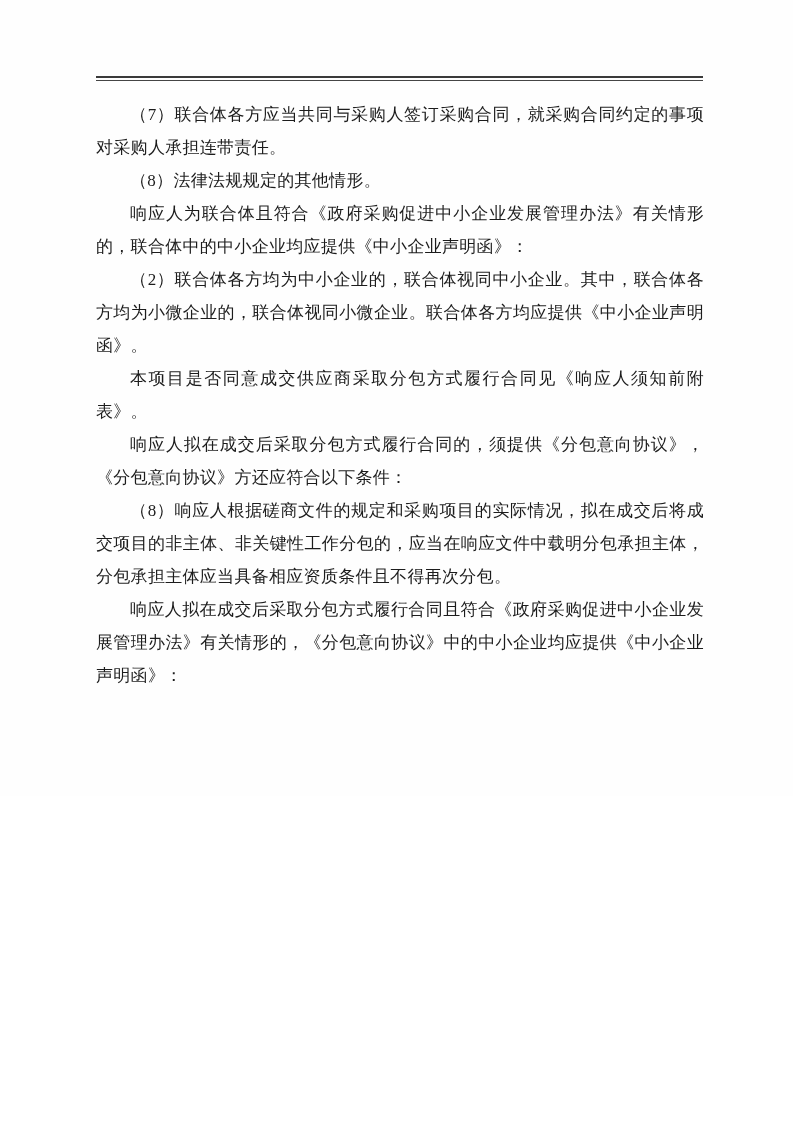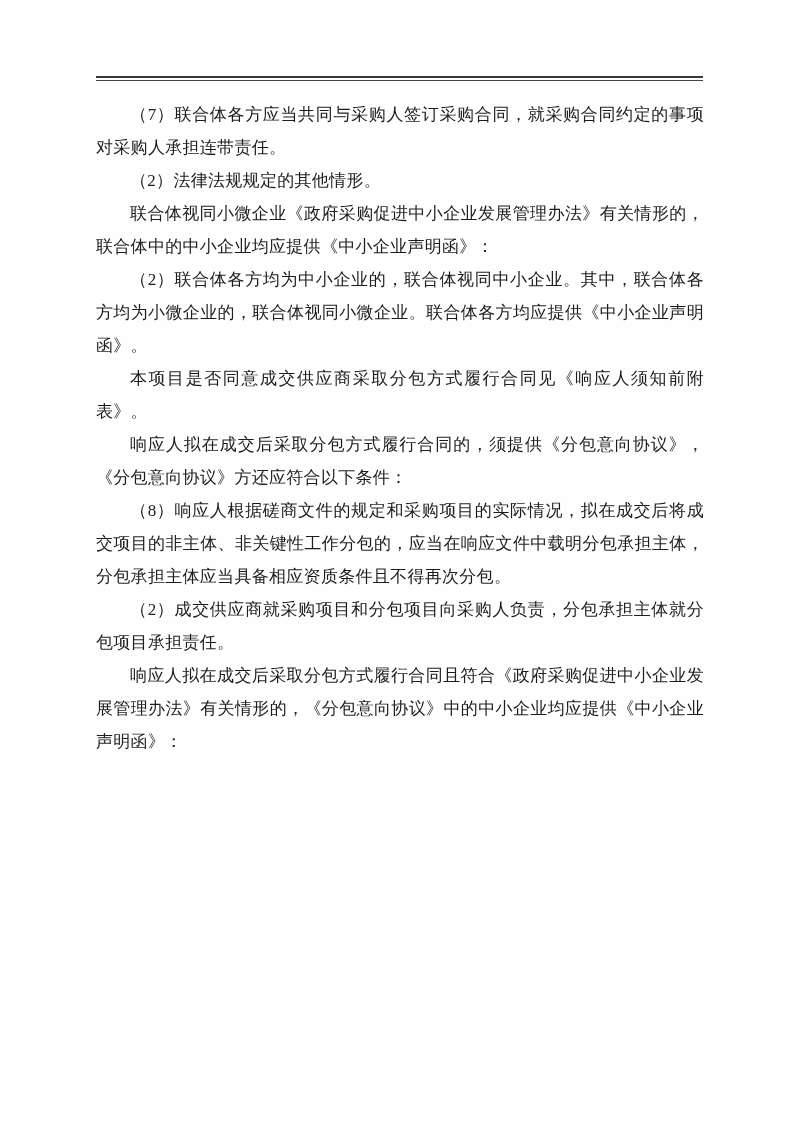--- a/index.html
+++ b/index.html
@@ -58,26 +58,25 @@
 </style>
 </head>
 <body>
 
 <div class="page">
 
   <div class="header-rule"></div>
 
   <div class="content">
     <p>（7）联合体各方应当共同与采购人签订采购合同，就采购合同约定的事项对采购人承担连带责任。</p>
-    <p>（2）法律法规规定的其他情形。</p>
-    <p>联合体视同小微企业《政府采购促进中小企业发展管理办法》有关情形的，联合体中的中小企业均应提供《中小企业声明函》：</p>
+    <p>（8）法律法规规定的其他情形。</p>
+    <p>响应人为联合体且符合《政府采购促进中小企业发展管理办法》有关情形的，联合体中的中小企业均应提供《中小企业声明函》：</p>
     <p>（2）联合体各方均为中小企业的，联合体视同中小企业。其中，联合体各方均为小微企业的，联合体视同小微企业。联合体各方均应提供《中小企业声明函》。</p>
     <p>本项目是否同意成交供应商采取分包方式履行合同见《响应人须知前附表》。</p>
     <p>响应人拟在成交后采取分包方式履行合同的，须提供《分包意向协议》，《分包意向协议》方还应符合以下条件：</p>
     <p>（8）响应人根据磋商文件的规定和采购项目的实际情况，拟在成交后将成交项目的非主体、非关键性工作分包的，应当在响应文件中载明分包承担主体，分包承担主体应当具备相应资质条件且不得再次分包。</p>
-    <p>（2）成交供应商就采购项目和分包项目向采购人负责，分包承担主体就分包项目承担责任。</p>
     <p>响应人拟在成交后采取分包方式履行合同且符合《政府采购促进中小企业发展管理办法》有关情形的，《分包意向协议》中的中小企业均应提供《中小企业声明函》：</p>
 
   </div>
 
   <div class="page-number">17</div>
 
 </div>
 
 </body></html>

